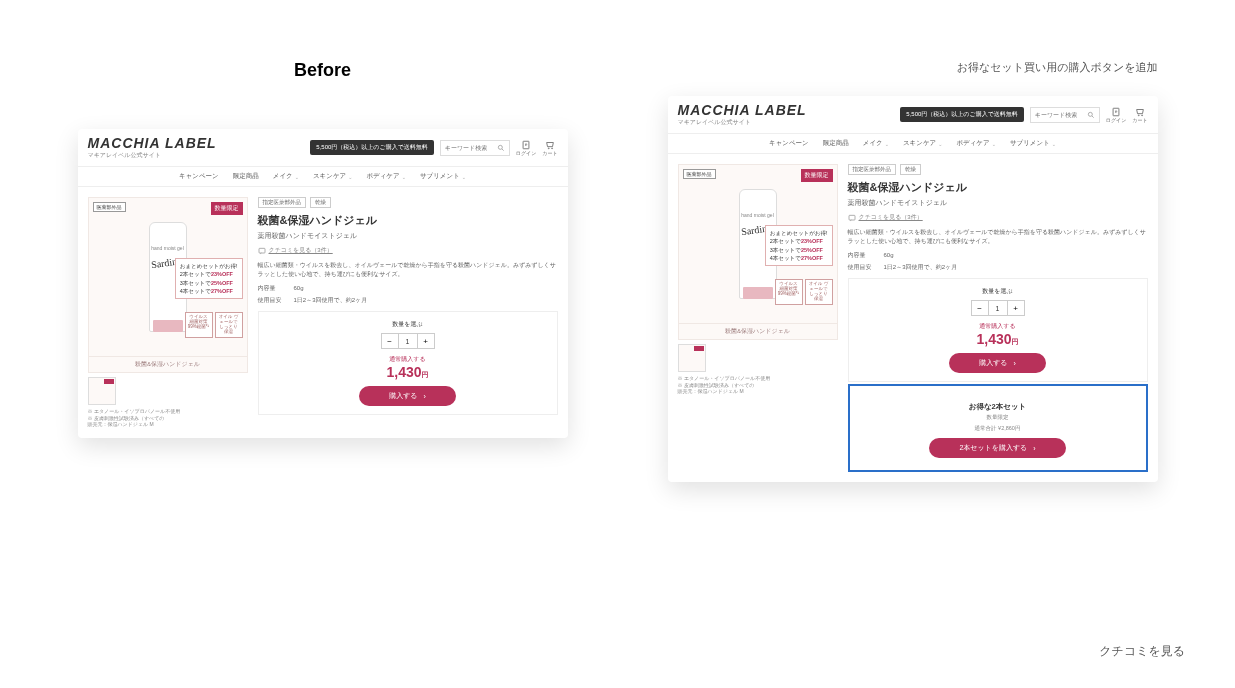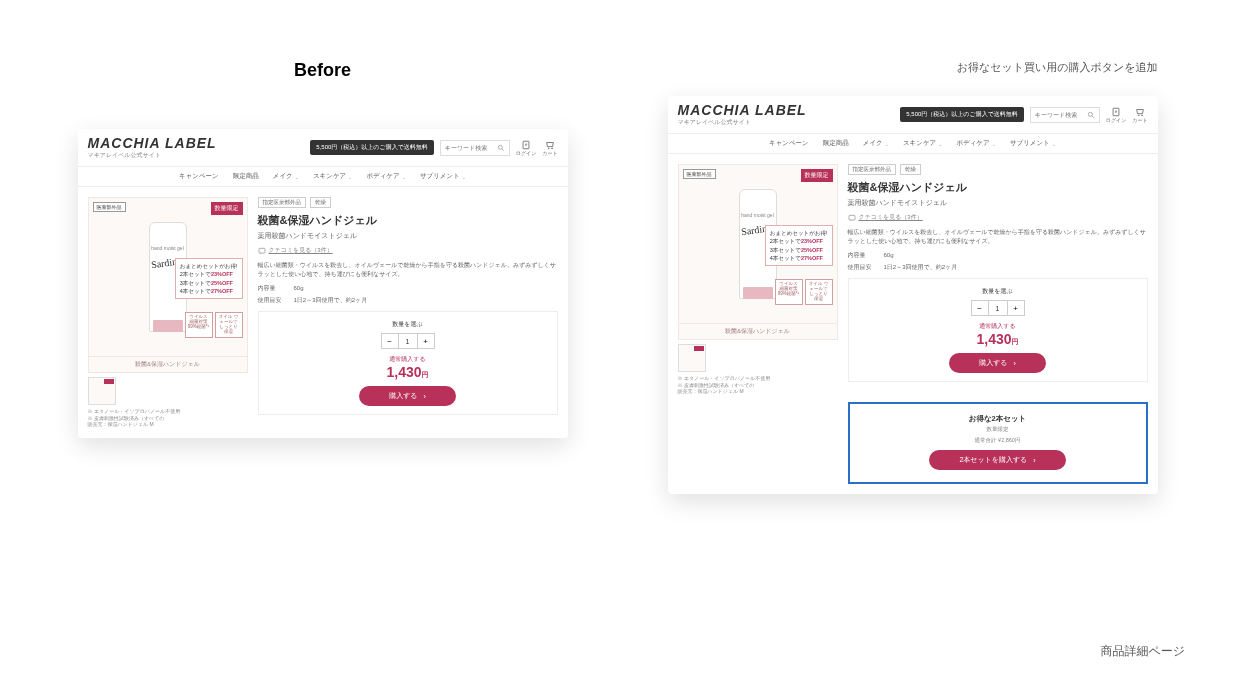--- a/index.html
+++ b/index.html
@@ -49,21 +49,21 @@
 .spec .lbl { display: inline-block; width: 36px; }
 .buy-box { border: 1px solid #eee; padding: 8px; margin-top: 6px; text-align: center; }
 .qty-label { font-size: 6px; margin-bottom: 4px; }
 .qty { display: inline-flex; border: 1px solid #ccc; }
 .qty button { width: 16px; height: 14px; border: none; background: #fff; font-size: 8px; cursor: pointer; }
 .qty span { width: 20px; height: 14px; border-left: 1px solid #ccc; border-right: 1px solid #ccc; display: flex; align-items: center; justify-content: center; font-size: 7px; }
 .price-label { font-size: 6px; color: #b8315a; margin-top: 6px; }
 .price { font-size: 14px; color: #b8315a; font-weight: 700; }
 .price .yen { font-size: 7px; }
 .buy-btn { background: #b8315a; color: #fff; border: none; border-radius: 14px; padding: 5px 30px; font-size: 7px; margin-top: 6px; cursor: pointer; display: inline-flex; align-items: center; gap: 6px; }
-.set-box { border: 2px solid #2a6fc9; padding: 10px 8px 12px; margin-top: 20px; text-align: center; }
+.set-box { border: 2px solid #2a6fc9; padding: 16px 8px 12px; margin-top: 2px; text-align: center; }
 .set-title { font-size: 7.5px; font-weight: 600; margin-bottom: 2px; }
 .set-sub { font-size: 5.5px; color: #888; margin-bottom: 4px; }
 .set-orig { font-size: 5.5px; color: #888; }
 .set-price-row { display: flex; align-items: center; justify-content: center; gap: 4px; }
 .set-price { font-size: 14px; color: #b8315a; font-weight: 700; }
 .disc-circle { width: 18px; height: 18px; background: #b8315a; color: #fff; border-radius: 50%; font-size: 5px; display: flex; align-items: center; justify-content: center; line-height: 1; }
 .page-label { position: absolute; right: 50px; bottom: 28px; font-size: 12px; color: #555; }
 .chev { font-size: 5px; color: #aaa; }
 </style>
 </head>
@@ -337,13 +337,13 @@
                 <span>2本セットを購入する</span>
                 <span>›</span>
               </button>
           </div>
         </div>
       </div>
     </div>
   </div>
 </div>
 
-<div class="page-label">商品詳細ページ</div>
+<div class="page-label">クチコミを見る</div>
 
 </body></html>

